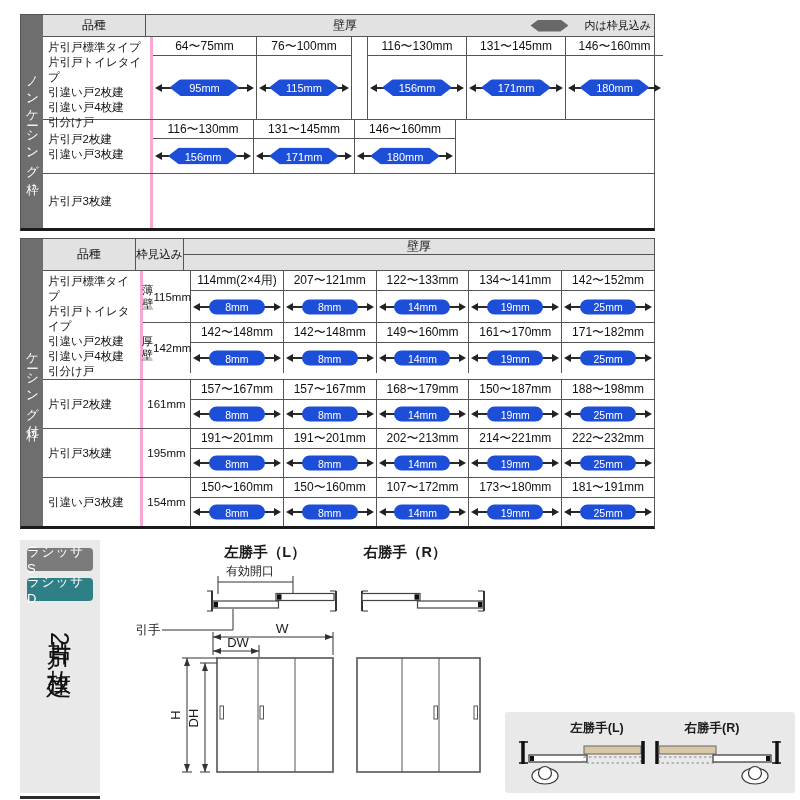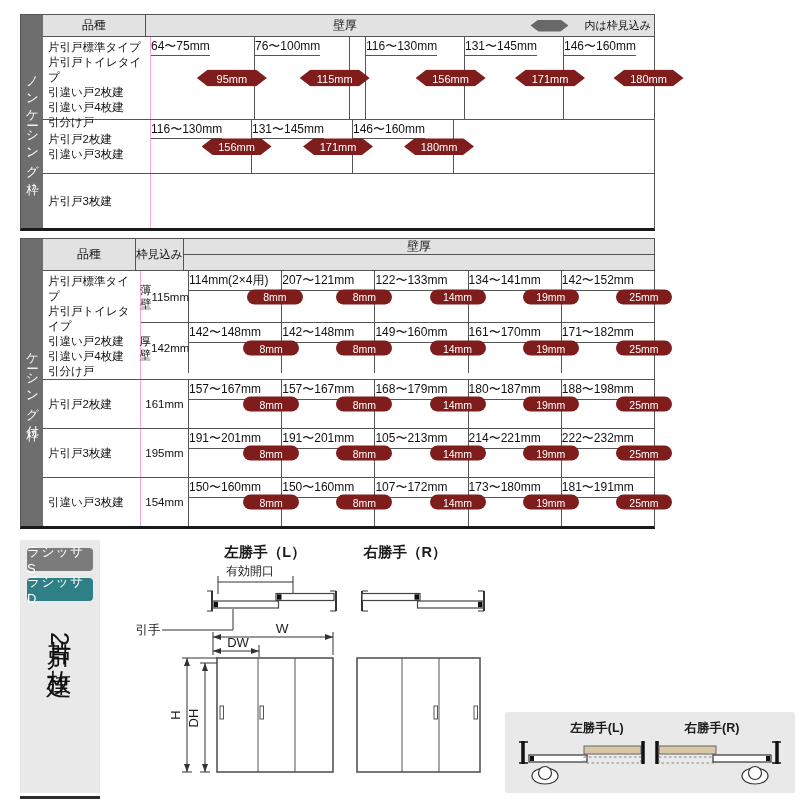--- a/index.html
+++ b/index.html
@@ -35,45 +35,45 @@
   .wall-top{height:15px;position:relative;border-bottom:1px solid #555;background:#e2e2e2}
   .t2 .wl{left:0;right:0;font-size:12px}
   .wall-sub{flex:1;display:flex;background:#f6f6f6}
   .sub36{width:94px;border-right:1px solid #555;display:flex;align-items:center;justify-content:center;font-size:11.5px}
   .sub24{flex:1;display:flex;align-items:center;justify-content:center;font-size:11.5px}
 
   
   .prow{display:flex;border-bottom:1px solid #555}
   .prow:last-child{border-bottom:none}
   .t1 .row1{height:82px}.t1 .row2{height:53px}.t1 .row3{height:54px}
-  .pcell{border-right:1px solid #f9a8d4;display:flex;flex-direction:column;justify-content:flex-start;
+  .pcell{border-right:3px solid #f9a8d4;display:flex;flex-direction:column;justify-content:flex-start;
          padding:3px 0 0 5px;font-size:11.5px;line-height:15px;flex:none}
   .t1 .pcell{width:102px}
   .t1 .row2 .pcell,.t1 .row3 .pcell{justify-content:center;padding-top:0}
   .darea{flex:1;display:flex;align-items:stretch;min-width:0}
-  .dcol{display:flex;flex-direction:row;border-right:1px solid #555;flex:none}
+  .dcol{display:flex;flex-direction:column;border-right:1px solid #555;flex:none}
   .dcol.gap{background:#fff}
   .dfill{flex:1}
   #t1r1 > :nth-child(1){width:103px}
   #t1r1 > :nth-child(2){width:94px}
   #t1r1 > :nth-child(3){width:15px}
   #t1r1 > :nth-child(4),#t1r1 > :nth-child(5){width:98px}
   #t1r1 > :nth-child(6){width:97px;border-right:none}
   #t1r2 .dcol{width:100px}
   #t1r3 .dcol{width:101px}
 
   .range{border-bottom:1px solid #555;display:flex;align-items:center;justify-content:center;font-size:12px;white-space:nowrap}
   .t1 .range{height:18px}
   .t2 .range{height:19px}
   .badrow{flex:1;position:relative}
   .badrow::before{content:"";position:absolute;left:4px;right:4px;top:50%;margin-top:-1px;border-top:2px solid #2a2a2a}
   .ah{position:absolute;top:50%;margin-top:-4px;width:0;height:0;border-top:4px solid transparent;border-bottom:4px solid transparent}
   .ah.l{left:2px;border-right:7px solid #222}
   .ah.r{right:2px;border-left:7px solid #222}
-  .badge{position:absolute;left:50%;top:50%;transform:translate(-50%,-50%);background:#7f1d1d;color:#fff;
+  .badge{position:absolute;left:50%;top:50%;transform:translate(-50%,-50%);background:#1d4ed8;color:#fff;
          display:flex;align-items:center;justify-content:center;white-space:nowrap}
   .badge.hex{width:70px;height:17px;font-size:11px;
          clip-path:polygon(11px 0,calc(100% - 11px) 0,100% 50%,calc(100% - 11px) 100%,11px 100%,0 50%)}
   .badge.pill{width:56px;height:15px;font-size:10.5px;border-radius:8px}
 
   
   .t2 .pcell{width:92px}
   .gright{flex:1;display:flex;flex-direction:column;min-width:0}
   .subrow{display:flex}
   .subrow1{height:51px}
@@ -362,21 +362,21 @@
           </div>
           <div class="dcol">
             <div class="range">168〜179mm</div>
             <div class="badrow">
               <span class="ah l"></span>
               <span class="ah r"></span>
               <span class="badge pill">14mm</span>
             </div>
           </div>
           <div class="dcol">
-            <div class="range">180〜187mm</div>
+            <div class="range">150〜187mm</div>
             <div class="badrow">
               <span class="ah l"></span>
               <span class="ah r"></span>
               <span class="badge pill">19mm</span>
             </div>
           </div>
           <div class="dcol">
             <div class="range">188〜198mm</div>
             <div class="badrow">
               <span class="ah l"></span>
@@ -404,21 +404,21 @@
           </div>
           <div class="dcol">
             <div class="range">191〜201mm</div>
             <div class="badrow">
               <span class="ah l"></span>
               <span class="ah r"></span>
               <span class="badge pill">8mm</span>
             </div>
           </div>
           <div class="dcol">
-            <div class="range">105〜213mm</div>
+            <div class="range">202〜213mm</div>
             <div class="badrow">
               <span class="ah l"></span>
               <span class="ah r"></span>
               <span class="badge pill">14mm</span>
             </div>
           </div>
           <div class="dcol">
             <div class="range">214〜221mm</div>
             <div class="badrow">
               <span class="ah l"></span>

